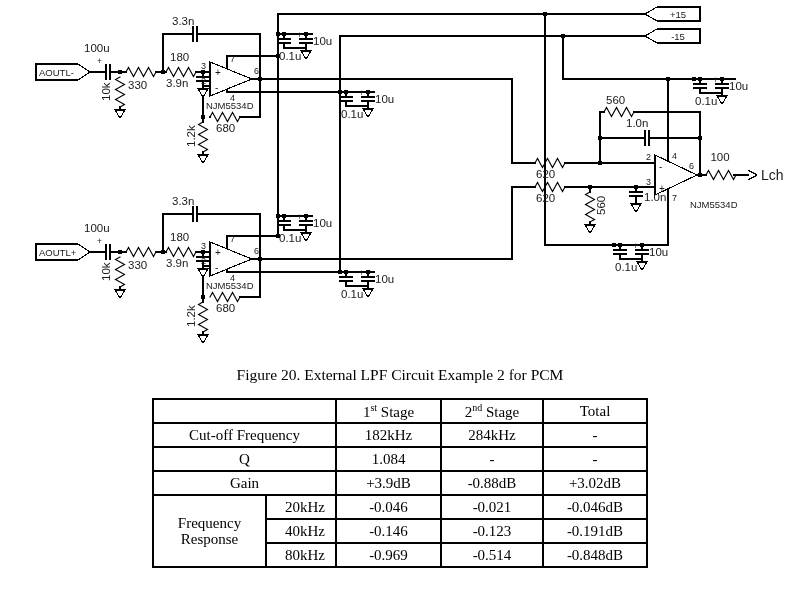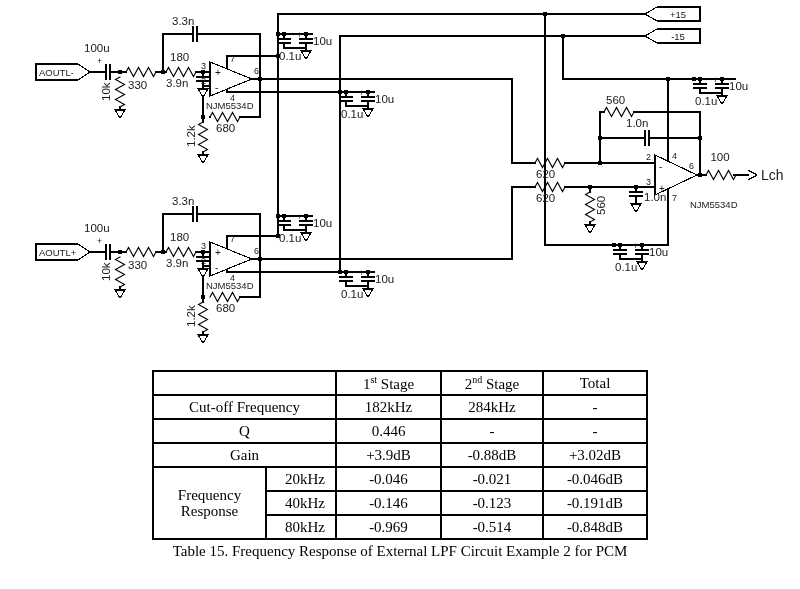--- a/index.html
+++ b/index.html
@@ -250,20 +250,21 @@
     <text x="761" y="180" class="out">Lch</text>
     <circle cx="600" cy="163" r="2.2" fill="#000"></circle>
         <circle cx="600" cy="138" r="2.2" fill="#000"></circle>
     <circle cx="700" cy="138" r="2.2" fill="#000"></circle>
         <circle cx="700" cy="175" r="2.2" fill="#000"></circle>
     <circle cx="590" cy="187" r="2.2" fill="#000"></circle>
         <circle cx="636" cy="187" r="2.2" fill="#000"></circle>
   </g>
 </svg>
 
+<div class="figcap">Figure 20. External LPF Circuit Example 2 for PCM</div>
 
 <table class="spec">
   <colgroup>
         <col style="width:113px">
         <col style="width:70px">
         <col style="width:105px">
         <col style="width:102px">
         <col style="width:104px">
       </colgroup>
   <tbody>
@@ -274,21 +275,21 @@
     <th class="cc">Total</th>
   </tr>
   <tr>
     <td colspan="2" class="cl">Cut-off Frequency</td>
     <td class="cc">182kHz</td>
     <td class="cc">284kHz</td>
     <td class="cc">-</td>
   </tr>
   <tr>
     <td colspan="2" class="cl">Q</td>
-    <td class="cc">0.446</td>
+    <td class="cc">1.084</td>
     <td class="cc">-</td>
     <td class="cc">-</td>
   </tr>
   <tr>
     <td colspan="2" class="cl">Gain</td>
     <td class="cc">+3.9dB</td>
     <td class="cc">-0.88dB</td>
     <td class="cc">+3.02dB</td>
   </tr>
   <tr>
@@ -306,15 +307,14 @@
   </tr>
   <tr>
     <td class="cc">80kHz</td>
     <td class="cc">-0.969</td>
     <td class="cc">-0.514</td>
     <td class="cc">-0.848dB</td>
   </tr>
 </tbody>
     </table>
 
-<div class="tabcap">Table 15. Frequency Response of External LPF Circuit Example 2 for PCM</div>
 
 </div>
 
 </body></html>

